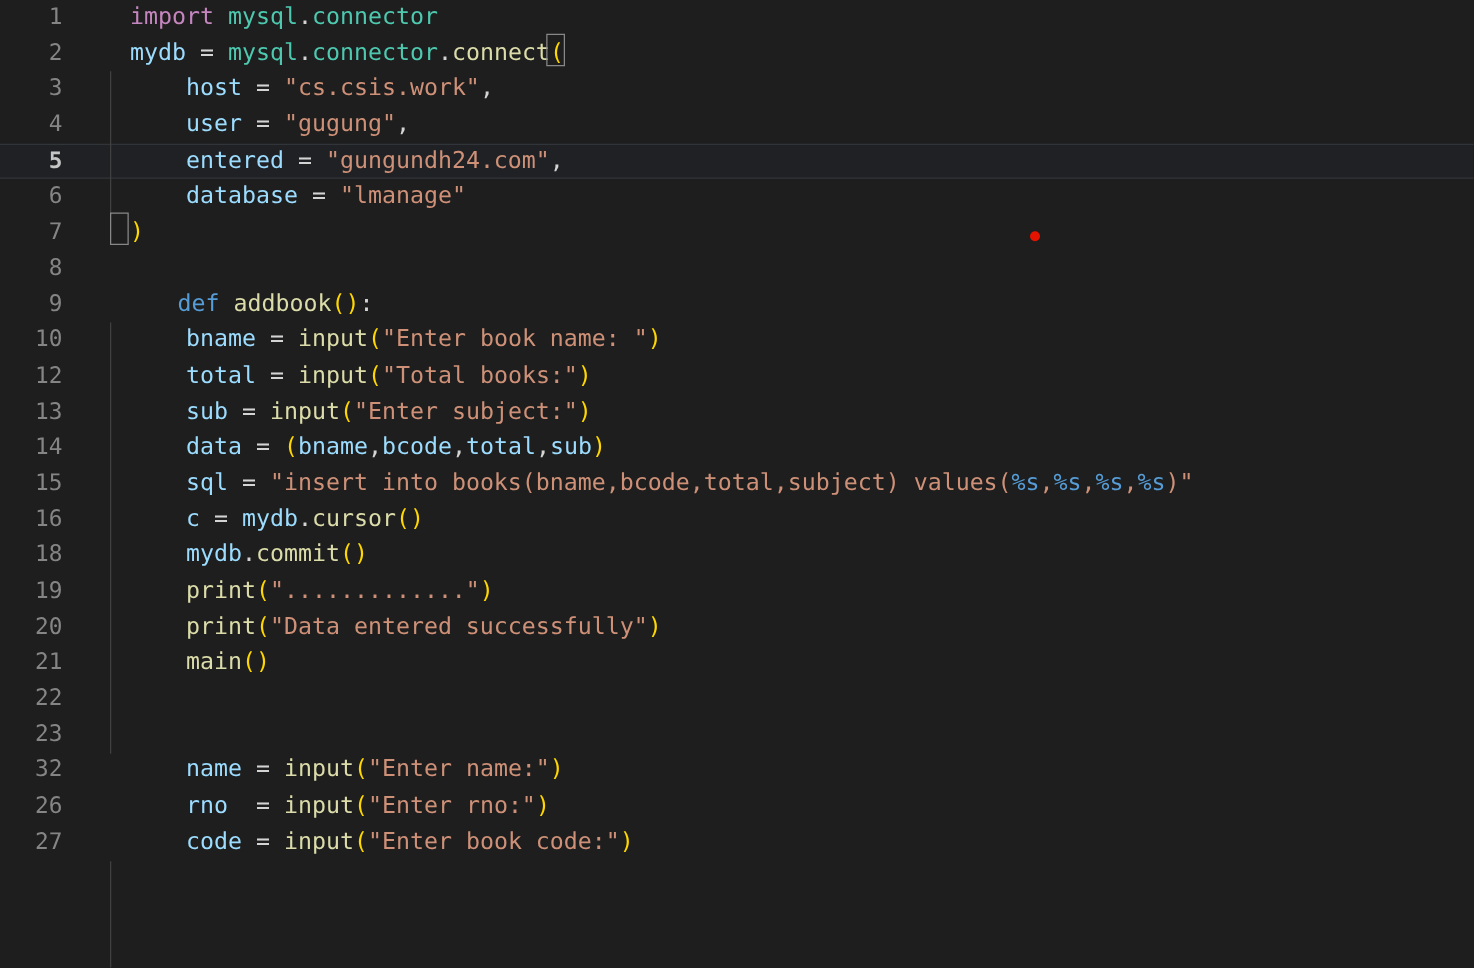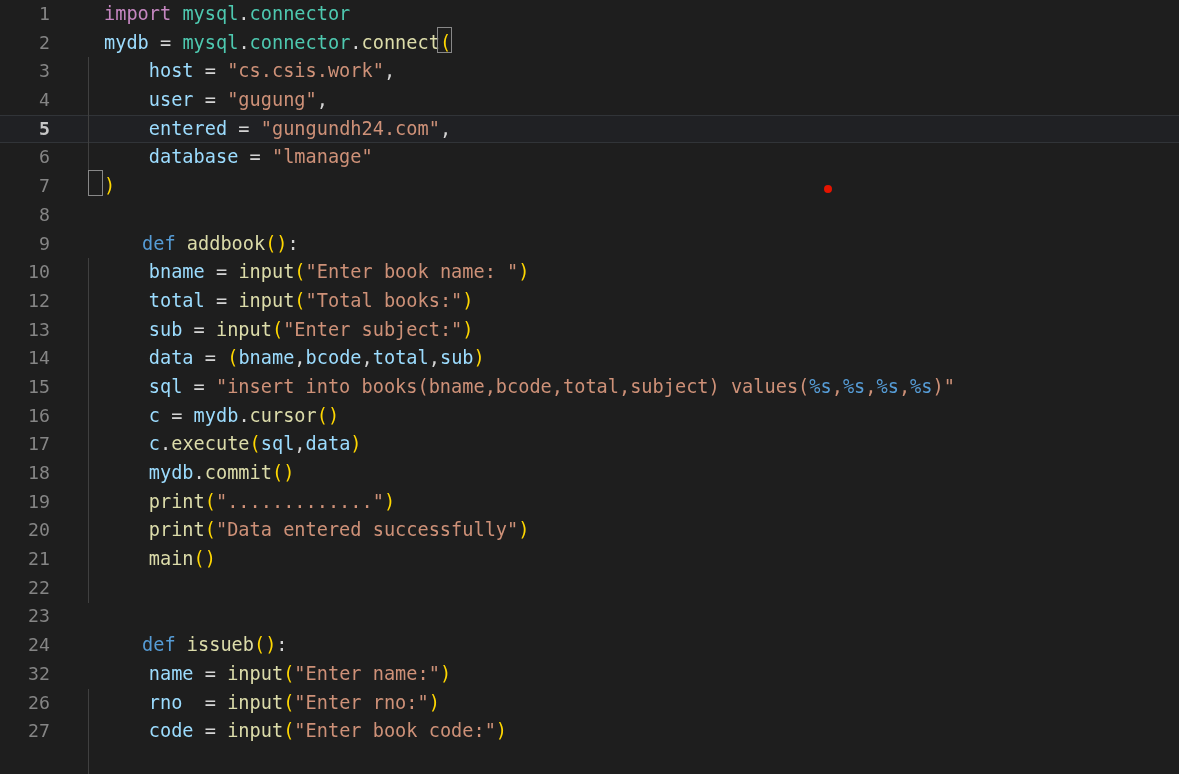--- a/index.html
+++ b/index.html
@@ -203,24 +203,20 @@
     <div class="row">
       <span class="gutter">15</span>
       <span class="content">    <span class="tk-var">sql</span> <span class="tk-plain">=</span> <span class="tk-string">"insert into books(bname,bcode,total,subject) values(</span><span class="tk-fmt">%s</span><span class="tk-string">,</span><span class="tk-fmt">%s</span><span class="tk-string">,</span><span class="tk-fmt">%s</span><span class="tk-string">,</span><span class="tk-fmt">%s</span><span class="tk-string">)"</span></span>
     </div>
 
     <div class="row">
       <span class="gutter">16</span>
       <span class="content">    <span class="tk-var">c</span> <span class="tk-plain">=</span> <span class="tk-var">mydb</span><span class="tk-plain">.</span><span class="tk-func">cursor</span><span class="tk-paren-y">()</span></span>
     </div>
 
-    <div class="row">
-      <span class="gutter">17</span>
-      <span class="content">    <span class="tk-var">c</span><span class="tk-plain">.</span><span class="tk-func">execute</span><span class="tk-paren-y">(</span><span class="tk-var">sql</span><span class="tk-plain">,</span><span class="tk-var">data</span><span class="tk-paren-y">)</span></span>
-    </div>
 
     <div class="row">
       <span class="gutter">18</span>
       <span class="content">    <span class="tk-var">mydb</span><span class="tk-plain">.</span><span class="tk-func">commit</span><span class="tk-paren-y">()</span></span>
     </div>
 
     <div class="row">
       <span class="gutter">19</span>
       <span class="content">    <span class="tk-func">print</span><span class="tk-paren-y">(</span><span class="tk-string">"............."</span><span class="tk-paren-y">)</span></span>
     </div>
@@ -238,24 +234,20 @@
     <div class="row">
       <span class="gutter">22</span>
       <span class="content"></span>
     </div>
 
     <div class="row">
       <span class="gutter">23</span>
       <span class="content"></span>
     </div>
 
-    <div class="row">
-      <span class="gutter">24</span>
-      <span class="content"><span class="tk-keyword">def</span> <span class="tk-func">issueb</span><span class="tk-paren-y">()</span><span class="tk-plain">:</span></span>
-    </div>
 
     <div class="row">
       <span class="gutter">32</span>
       <span class="content">    <span class="tk-var">name</span> <span class="tk-plain">=</span> <span class="tk-func">input</span><span class="tk-paren-y">(</span><span class="tk-string">"Enter name:"</span><span class="tk-paren-y">)</span></span>
     </div>
 
     <div class="row">
       <span class="gutter">26</span>
       <span class="content">    <span class="tk-var">rno</span>  <span class="tk-plain">=</span> <span class="tk-func">input</span><span class="tk-paren-y">(</span><span class="tk-string">"Enter rno:"</span><span class="tk-paren-y">)</span></span>
     </div>

